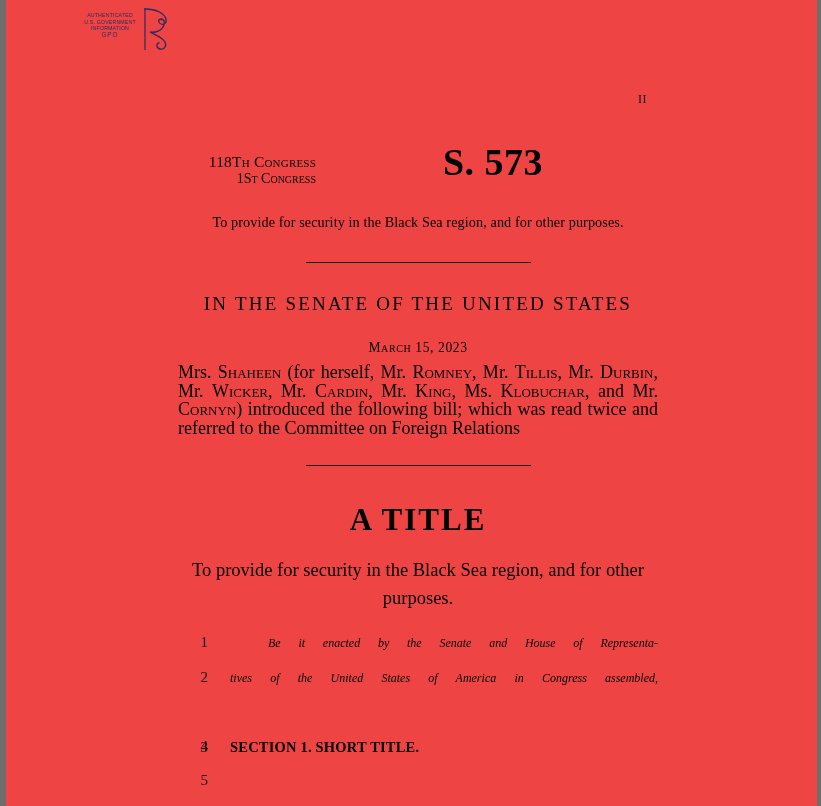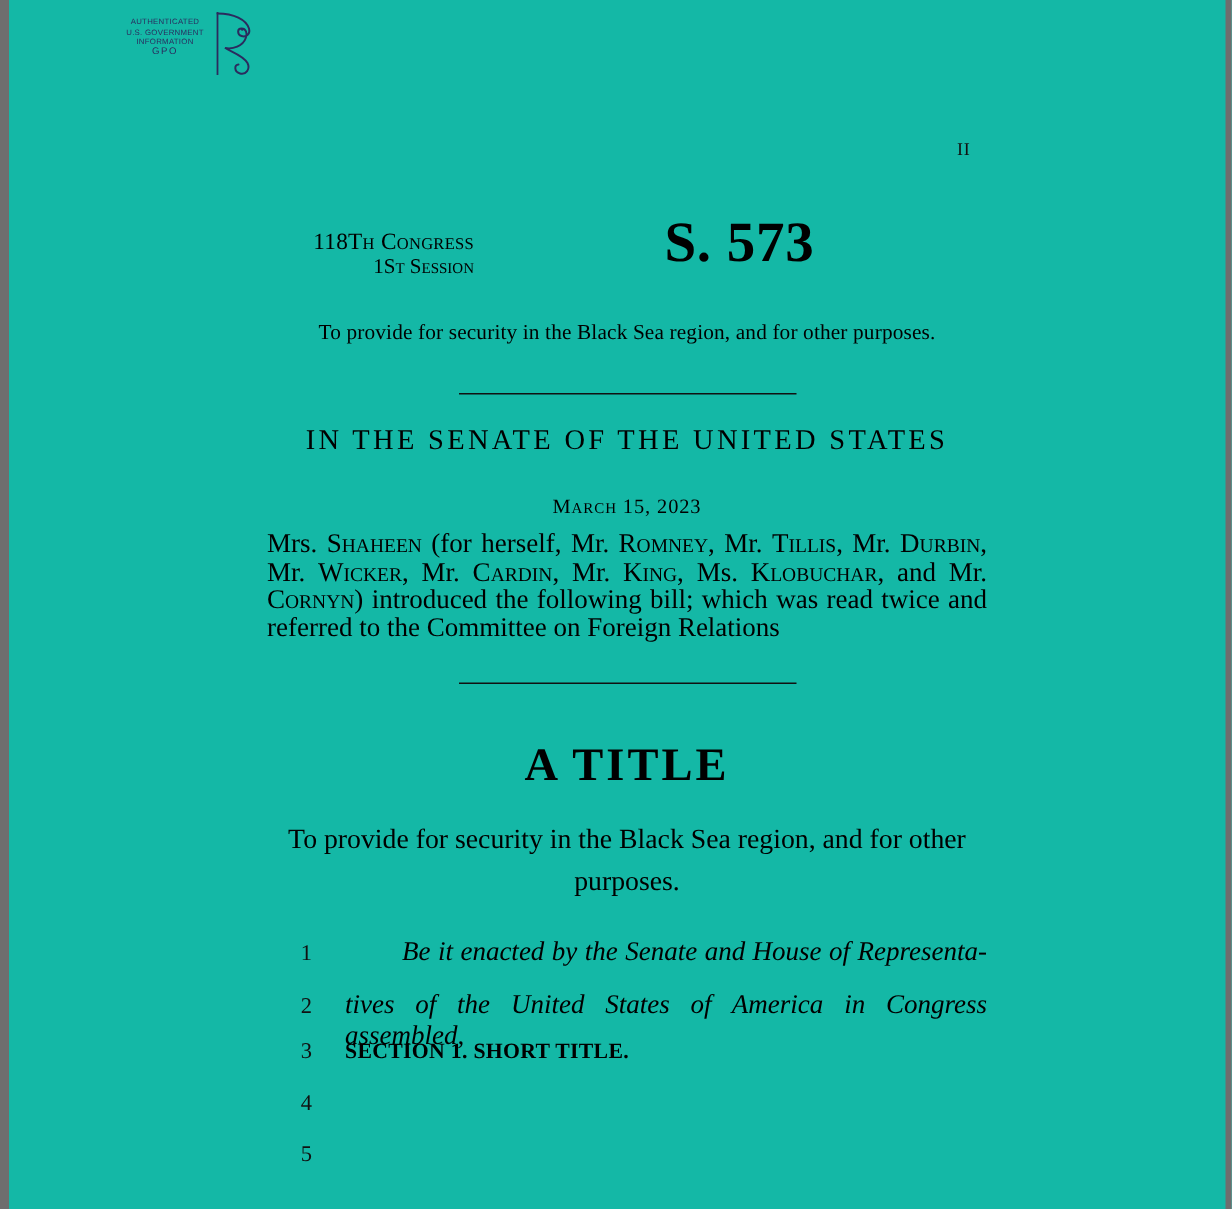--- a/index.html
+++ b/index.html
@@ -7,21 +7,21 @@
     padding: 0;
     background: #8a8a8a;
   }
   body {
     font-family: "Liberation Serif", serif;
   }
   .page {
     position: relative;
     width: 821px;
     height: 806px;
-    background: #14b8a6;
+    background: #ef4444;
     overflow: hidden;
     box-sizing: border-box;
     border-left: 6px solid #6e6e6e;
     border-right: 4px solid #6e6e6e;
   }
   
   .gpo-seal {
     position: absolute;
     left: 70px;
     top: 6px;
@@ -105,21 +105,21 @@
     font-size: 14.2px;
     letter-spacing: 0.1px;
   }
   .rule {
     width: 225px;
     height: 0;
     border-top: 1.2px solid #111;
     margin: 31px auto 0 auto;
   }
   .chamber {
-    margin-top: 20px;
+    margin-top: 30px;
     text-align: center;
     font-size: 19px;
     letter-spacing: 2.2px;
   }
   .date {
     margin-top: 25px;
     text-align: center;
     font-size: 13.6px;
     font-variant: small-caps;
     letter-spacing: 0.6px;
@@ -165,34 +165,35 @@
   .bnum {
     width: 30px;
     text-align: right;
     font-size: 15px;
     color: #111;
     flex: 0 0 30px;
   }
   .btext {
     flex: 1 1 auto;
     padding-left: 22px;
-    font-size: 18px;
+    font-size: 12px;
   }
   .btext.italic {
     font-style: italic;
   }
   .btext.justify {
     text-align: justify;
     text-align-last: justify;
   }
   .btext.heading {
     font-family: "Liberation Serif", serif;
     font-weight: bold;
     font-size: 14.5px;
     letter-spacing: 0.2px;
+    margin-top: 36px;
   }
   .btext.indent {
     text-indent: 38px;
   }
 </style>
 </head>
 <body>
 
 <div class="page">
 
@@ -211,21 +212,21 @@
     </svg>
   </div>
 
   <div class="folio">II</div>
 
   <div class="content">
 
     <div class="congress-line">
       <div class="congress-block">
         <div class="l1 smallcaps-sm">118Th Congress</div>
-        <div class="l2 smallcaps-sm">1St Session</div>
+        <div class="l2 smallcaps-sm">1St Congress</div>
       </div>
       <div class="billno">S. 573</div>
     </div>
 
     <div class="purpose">To provide for security in the Black Sea region, and for other purposes.</div>
 
     <div class="rule"></div>
 
     <div class="chamber">IN THE SENATE OF THE UNITED STATES</div>
 

